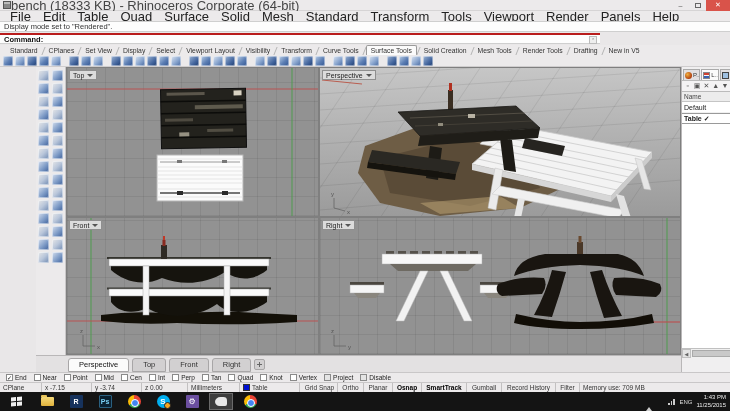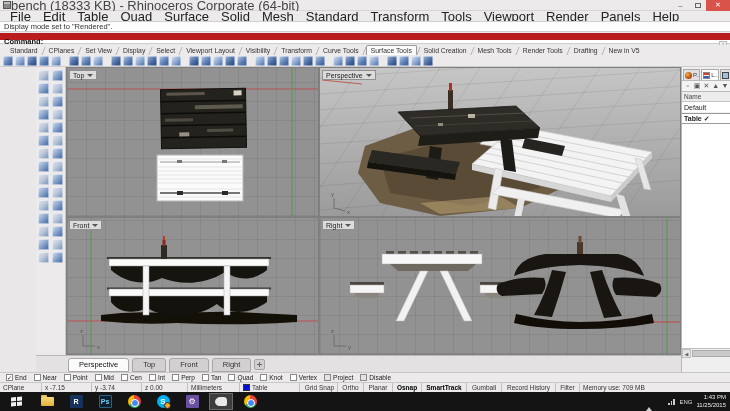--- a/index.html
+++ b/index.html
@@ -15,21 +15,21 @@
   .winbtn{width:17px;height:11px;display:flex;align-items:center;justify-content:center;font-size:7px;color:#555;}
   .winbtn.max i{display:block;width:6px;height:5px;border:1px solid #666;}
   .winbtn.close{background:#d9534a;color:#fff;width:24px;}
 
   
   .menubar{left:0;top:11px;width:730px;height:10px;display:flex;align-items:center;padding-left:4px;background:#eceaeb;}
   .menuitem{font-size:13px;color:#222;padding:0 6px;}
 
   
   .histline{left:0;top:21px;width:730px;height:11px;background:#fdfdfd;border-top:1px solid #cfcfcf;border-bottom:1px solid #cfcfcf;display:flex;align-items:center;padding-left:4px;font-size:7.5px;color:#333;}
-  .cmdline{left:0;top:33px;width:730px;height:11px;background:#fdfdfd;border-top:7px solid #b91c1c;border-bottom:1px solid #cfcfcf;display:flex;align-items:center;padding-left:4px;font-size:7.5px;font-weight:bold;color:#111;}
+  .cmdline{left:0;top:33px;width:600px;height:11px;background:#fdfdfd;border-top:2px solid #b91c1c;border-bottom:1px solid #cfcfcf;display:flex;align-items:center;padding-left:4px;font-size:7.5px;font-weight:bold;color:#111;}
   .cmdchev{position:absolute;right:3px;top:1px;width:8px;height:8px;border:1px solid #bbb;background:#eee;font-size:5px;color:#777;display:flex;align-items:center;justify-content:center;font-weight:normal;}
 
   
   .tabsrow{left:0;top:45px;width:730px;height:10px;display:flex;align-items:flex-end;padding-left:6px;background:#eceaeb;}
   .ttab{font-size:6.8px;color:#333;padding:1px 4px;position:relative;}
   .ttab.active{background:#fbfbfb;border:1px solid #9a9a9a;border-bottom:none;border-radius:2px 2px 0 0;}
   .tsep{width:1px;height:8px;background:#b5b5b5;transform:skewX(-22deg);margin:0 1px;}
 
   
   .iconsrow{left:0;top:55px;width:730px;height:12px;background:#eceaeb;display:flex;align-items:center;padding-left:3px;gap:2px;border-bottom:1px solid #cfcdce;}

